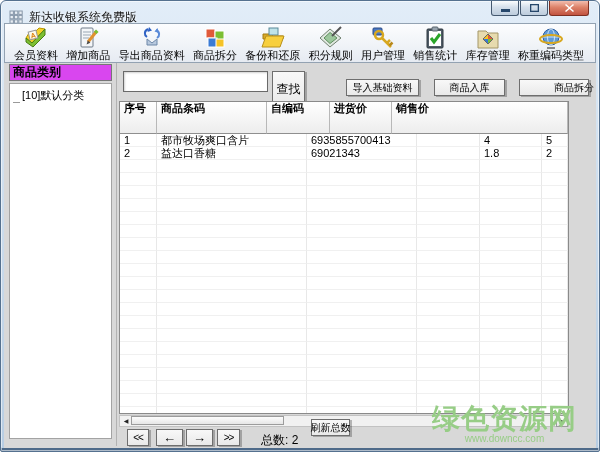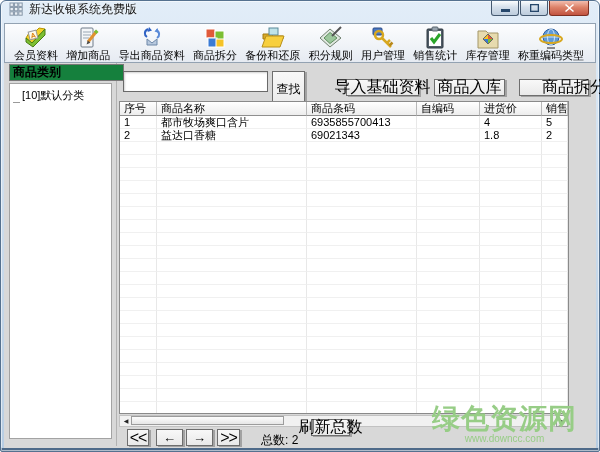--- a/index.html
+++ b/index.html
@@ -1,42 +1,42 @@
 <!DOCTYPE html>
 <html><head>
 <meta charset="utf-8">
 <style>
   html,body{margin:0;padding:0;}
   body{width:600px;height:452px;overflow:hidden;font-family:"Liberation Sans","DejaVu Sans",sans-serif;background:#fff;}
   .window{position:relative;width:600px;height:452px;box-sizing:border-box;border:1px solid #55718f;border-radius:6px 6px 2px 2px;background:linear-gradient(180deg,#e2edf8 0%,#cddded 45%,#b7cde3 100%);box-shadow:inset 0 0 0 1px rgba(255,255,255,.55), inset 0 -3px 0 #4e6a89;}
-  .titlebar{position:absolute;top:0;left:0;right:0;height:16px;display:flex;align-items:center;padding:0 8px;box-sizing:border-box;}
+  .titlebar{position:absolute;top:0;left:0;right:0;height:16px;display:flex;align-items:center;padding:16px 8px;box-sizing:border-box;}
   .app-icon{width:14px;height:14px;display:inline-flex;}
   .title{font-size:12px;color:#111;margin-left:6px;text-shadow:0 0 3px #fff;white-space:nowrap;}
   .winbtns{position:absolute;right:10px;top:0;display:flex;}
   .wbtn{width:28px;height:15px;margin-left:1px;box-sizing:border-box;border:1px solid #44586f;border-top:none;border-radius:0 0 3px 3px;display:flex;align-items:center;justify-content:center;background:linear-gradient(#fbfdfe,#d4dfeb 45%,#bdccdc);cursor:pointer;}
   .wbtn.close{width:40px;background:linear-gradient(#f2bdae,#dd8269 45%,#c25340);border-color:#7e3022;}
   .toolbar{position:absolute;top:22px;left:3px;right:3px;height:40px;box-sizing:border-box;background:linear-gradient(#fcfdfe,#e6ebf2);border:1px solid #93a2b2;display:flex;justify-content:space-between;align-items:stretch;padding:1px 10px 1px 8px;}
   .titem{display:flex;flex-direction:column;align-items:center;justify-content:space-between;padding:1px 1px 2px;cursor:pointer;}
   .ticon{height:23px;display:flex;align-items:center;}
   .tlabel{font-size:11px;line-height:12px;color:#000;white-space:nowrap;}
   .main{position:absolute;top:62px;left:3px;right:3px;bottom:3px;background:#d8d8d8;}
   .vline{position:absolute;left:112px;top:0;bottom:2px;width:1px;background:#b2b2b2;}
-  .cat-header{position:absolute;left:5px;top:1px;width:115px;height:17px;box-sizing:border-box;background:#15803d;border:1px solid #777;font-size:12px;font-weight:bold;line-height:15px;padding-left:3px;color:#000;}
+  .cat-header{position:absolute;left:5px;top:1px;width:103px;height:17px;box-sizing:border-box;background:#d946ef;border:1px solid #777;font-size:12px;font-weight:bold;line-height:15px;padding-left:3px;color:#000;}
   .tree{position:absolute;left:5px;top:20px;width:103px;bottom:9px;box-sizing:border-box;background:#fff;border:1px solid #a3a3a3;}
   .tree-item{display:flex;align-items:flex-end;padding:4px 0 0 3px;font-size:11px;color:#000;cursor:pointer;white-space:nowrap;}
   .tree-dash{display:inline-block;width:7px;height:1px;background:#9a9a9a;margin-right:2px;}
   .search{position:absolute;left:119px;top:8px;width:145px;height:21px;box-sizing:border-box;border:1px solid #6a6a6a;box-shadow:inset 1px 1px 2px rgba(0,0,0,.18);background:#fff;font-size:12px;padding:2px 4px;outline:none;}
-  .btn{box-sizing:border-box;background:linear-gradient(#f8f8f8,#e9e9e9);border:1px solid #6e6e6e;box-shadow:2px 1px 0 rgba(0,0,0,.25);font-size:16px;color:#000;display:flex;align-items:center;justify-content:center;cursor:pointer;padding:0;font-family:inherit;white-space:nowrap;}
+  .btn{box-sizing:border-box;background:linear-gradient(#f8f8f8,#e9e9e9);border:1px solid #6e6e6e;box-shadow:2px 1px 0 rgba(0,0,0,.25);font-size:10px;color:#000;display:flex;align-items:center;justify-content:center;cursor:pointer;padding:0;font-family:inherit;white-space:nowrap;}
   .find{position:absolute;left:268px;top:8px;width:33px;height:37px;font-size:12px;}
   .act1{position:absolute;left:342px;top:16px;width:73px;height:17px;}
   .act2{position:absolute;left:430px;top:16px;width:71px;height:17px;}
   .act3{position:absolute;left:515px;top:16px;width:70px;height:17px;padding-left:40px;}
   .grid{position:absolute;left:115px;top:38px;width:450px;height:313px;box-sizing:border-box;background:#fff;border:1px solid #8a8a8a;overflow:hidden;}
   .trow{display:flex;width:100%;}
-  .th{height:14px;}
+  .th{height:32px;font-weight:bold;}
   .tr{height:13px;}
   .cell{box-sizing:border-box;padding:0 0 0 4px;font-size:11px;line-height:13px;overflow:hidden;white-space:nowrap;flex-shrink:0;}
   .th .cell{background:linear-gradient(#ffffff,#ededed);border-right:1px solid #b8b8b8;border-bottom:1px solid #8f8f8f;line-height:13px;}
   .tr .cell{border-right:1px solid #e8e8e8;border-bottom:1px solid #f0f0f0;}
   .c0{width:37px;}.c1{width:150px;}.c2{width:110px;}.c3{width:63px;}.c4{width:62px;}.c5{flex:1 1 auto;min-width:0;}
   .hscroll{position:absolute;left:115px;top:352px;width:450px;height:12px;box-sizing:border-box;background:#f1f1f1;border:1px solid #c2c2c2;}
   .sb-larrow{position:absolute;left:1px;top:1px;width:10px;height:8px;font-size:6px;line-height:8px;text-align:center;color:#222;cursor:pointer;}
   .sb-thumb{position:absolute;left:11px;top:0px;width:153px;height:9px;background:linear-gradient(#fdfdfd,#e6e6e6);border:1px solid #9c9c9c;box-sizing:border-box;cursor:pointer;}
   .sb-rarrow{position:absolute;right:0px;top:-1px;width:12px;height:12px;box-sizing:border-box;background:linear-gradient(#fbfbfb,#e8e8e8);border:1px solid #9c9c9c;font-size:6px;line-height:10px;text-align:center;color:#222;cursor:pointer;}
   .pg-first{position:absolute;left:123px;top:366px;width:22px;height:17px;letter-spacing:-1px;}
@@ -222,21 +222,20 @@
 
     <input class="search" value="" style="">
     <button class="btn find">查找</button>
     <button class="btn act1">导入基础资料</button>
     <button class="btn act2">商品入库</button>
     <button class="btn act3">商品拆分</button>
 
     <div class="grid" id="grid">
         <div class="trow th">
           <div class="cell c0">序号</div>
-          <div class="cell c1">商品名称</div>
           <div class="cell c2">商品条码</div>
           <div class="cell c3">自编码</div>
           <div class="cell c4">进货价</div>
           <div class="cell c5">销售价</div>
         </div>
         <div class="trow tr">
           <div class="cell c0">1</div>
           <div class="cell c1">都市牧场爽口含片</div>
           <div class="cell c2">6935855700413</div>
           <div class="cell c3"></div>

